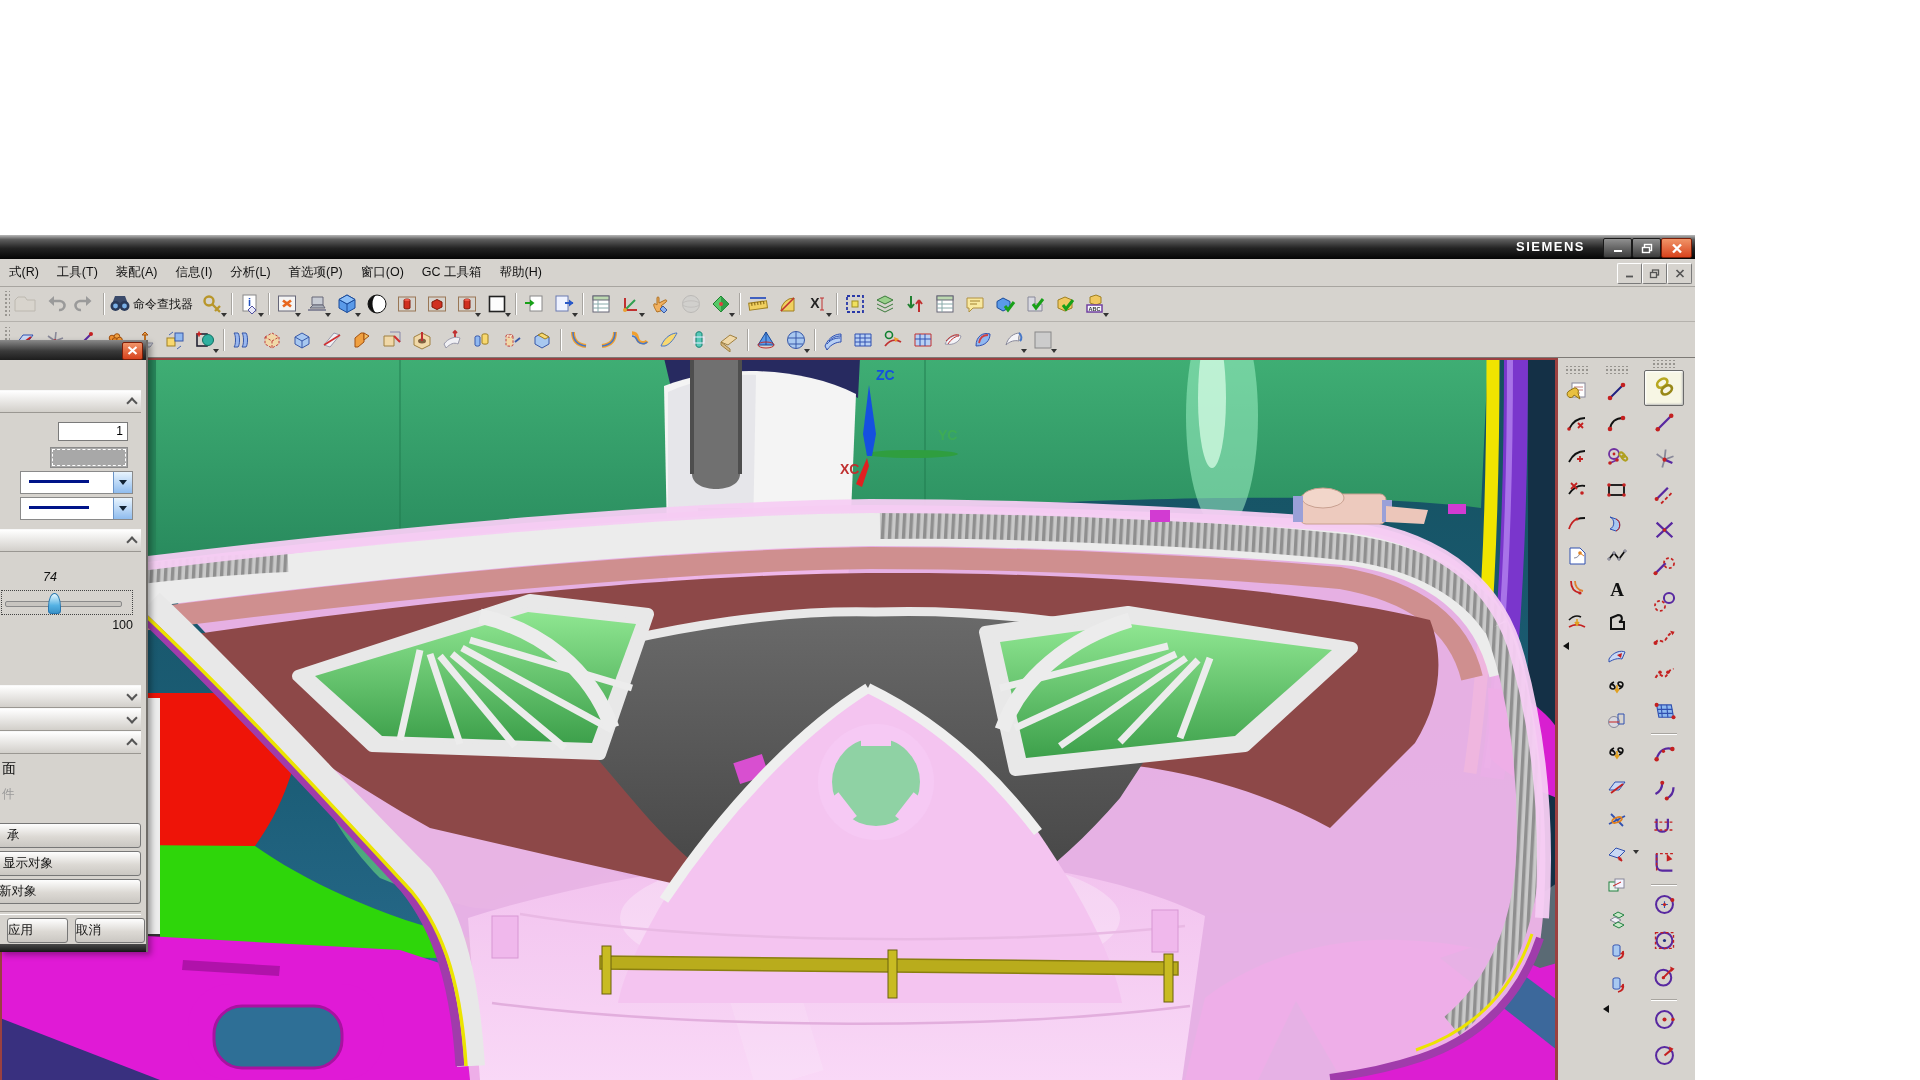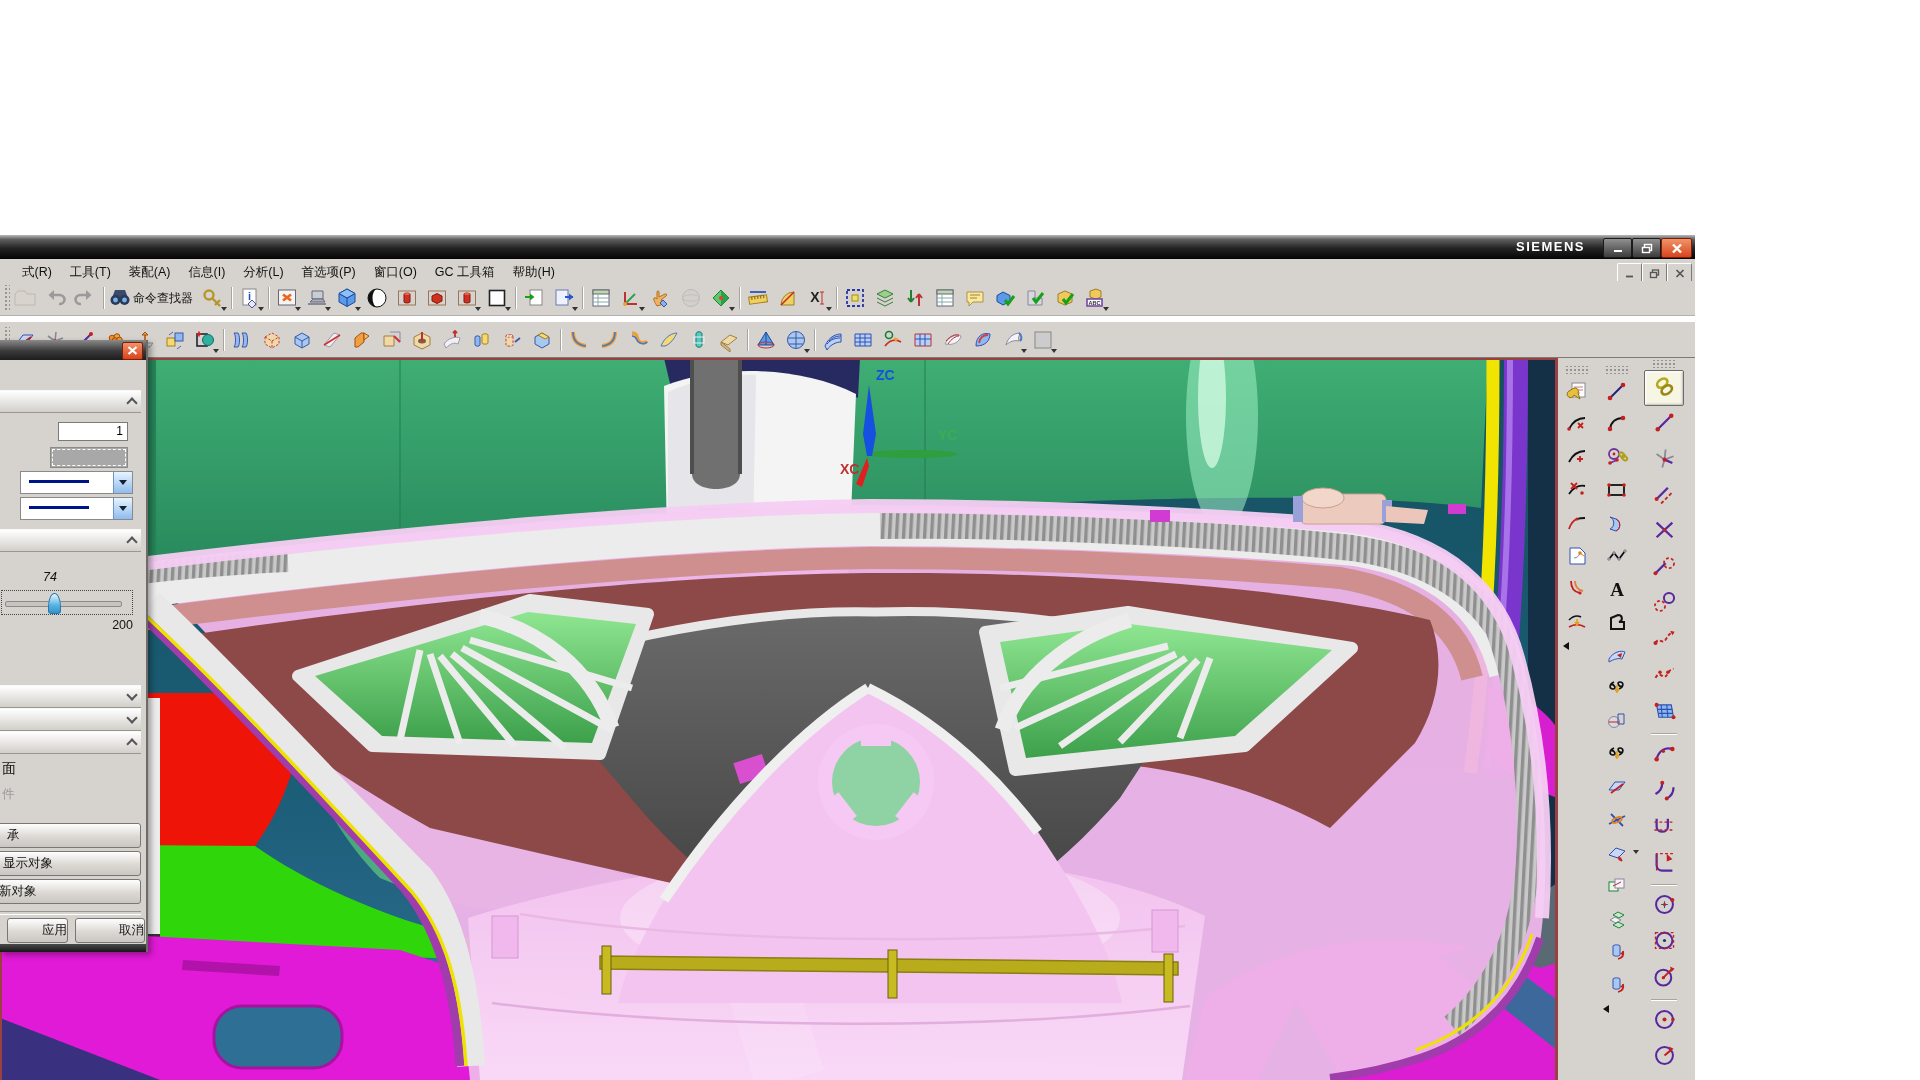--- a/index.html
+++ b/index.html
@@ -6,29 +6,29 @@
   .screen{position:relative;width:1920px;height:1080px;background:#ffffff;overflow:hidden;
           font-family:"Liberation Sans",sans-serif;}
   
   .titlebar{position:absolute;left:0;top:235px;width:1695px;height:24px;
     background:linear-gradient(180deg,#b9b9b9 0%,#5f5f5f 18%,#232323 55%,#050505 100%);}
   .brand{position:absolute;left:1516px;top:4px;color:#fff;font-weight:bold;font-size:13px;letter-spacing:1.5px;}
   .twb{position:absolute;top:3px;width:27px;height:18px;border:1px solid #1a1a1a;border-radius:2px;
     background:linear-gradient(#909090,#3c3c3c);display:flex;align-items:center;justify-content:center;}
   .twb.close{background:linear-gradient(#f09468,#d8431d);border-color:#7c1e08;width:29px;}
   .menubar{position:absolute;left:0;top:259px;width:1695px;height:28px;background:#d6d3ce;
-    border-bottom:1px solid #a8a5a0;display:flex;align-items:center;padding-left:13px;box-sizing:border-box;}
+    border-bottom:1px solid #a8a5a0;display:flex;align-items:center;padding-left:0;box-sizing:border-box;}
   .mitem{font-size:12.5px;color:#111;padding:4px 9px;white-space:nowrap;cursor:default;}
   .mwb{position:absolute;top:4px;width:23px;height:19px;background:#d6d3ce;
     border:1px solid;border-color:#fff #7a7a7a #7a7a7a #fff;border-radius:2px;
     display:flex;align-items:center;justify-content:center;}
   
   .tbar{position:absolute;left:0;width:1695px;background:#d6d3ce;display:flex;align-items:center;
     padding-left:3px;box-sizing:border-box;}
-  .tb1{top:281px;height:35px;border-bottom:1px solid #b5b2ad;}
+  .tb1{top:287px;height:35px;border-bottom:1px solid #b5b2ad;}
   .tb2{top:322px;height:36px;border-bottom:1px solid #7d7a76;}
   .tbtn{width:28px;height:28px;display:flex;align-items:center;justify-content:center;position:relative;
     border:1px solid transparent;border-radius:2px;flex:0 0 auto;}
   .tbtn.dis{opacity:.45;filter:grayscale(.8);}
   .tbtn svg{display:block;}
   .tlabel{font-size:12px;color:#111;padding:0 4px 0 1px;white-space:nowrap;}
   .cmdbtn{display:flex;align-items:center;height:28px;border:1px solid transparent;flex:0 0 auto;}
   .tsep{width:7px;height:26px;position:relative;flex:0 0 auto;}
   .tsep::before{content:"";position:absolute;left:3px;top:2px;bottom:2px;width:1px;background:#a8a5a0;
     box-shadow:1px 0 0 #fff;}
@@ -79,21 +79,21 @@
   .dlabel{position:absolute;font-size:12.5px;color:#111;}
   .dlabel.gray{color:#9a9a9a;}
   .slwrap{position:absolute;left:1px;top:250px;width:132px;height:25px;border:1px dotted #444;box-sizing:border-box;}
   .groove{position:absolute;left:3px;right:10px;top:10px;height:4px;background:#c8c5c0;
     border:1px solid #8a8a8a;border-radius:2px;}
   .thumb{position:absolute;left:46px;top:2px;width:11px;height:19px;
     background:linear-gradient(#e8f8ff,#55b2e4 60%,#3a92c8);border:1px solid #2878b0;
     border-radius:50% 50% 25% 25% / 65% 65% 15% 15%;}
   .wbtn{position:absolute;background:linear-gradient(#fefefe,#dcd9d4 55%,#cac7c2);border:1px solid #777;
     border-radius:3px;font-size:12.5px;color:#111;display:flex;align-items:center;box-sizing:border-box;overflow:hidden;}
-  .wbtn.center{justify-content:flex-end;}
+  .wbtn.center{justify-content:flex-start;}
   .dhr{position:absolute;left:0;width:141px;height:2px;border-top:1px solid #9a9792;border-bottom:1px solid #fff;}
   .dfoot{position:absolute;left:0;bottom:0;width:100%;height:8px;background:linear-gradient(#4a4a4a,#161616);}
 </style>
 </head>
 <body>
 <div class="screen">
 
 <div class="titlebar">
   <span class="brand">SIEMENS</span>
   <div class="twb" style="left:1603px;">
@@ -1300,21 +1300,21 @@
 
   <div class="gbar" style="top:189px;">
         <span class="chev"></span>
       </div>
 
   <div class="dlabel" style="left:30px;top:230px;width:40px;text-align:center;font-style:italic;">74</div>
   <div class="slwrap">
     <div class="groove"></div>
     <div class="thumb"></div>
   </div>
-  <div class="dlabel" style="left:85px;top:278px;width:48px;text-align:right;">200</div>
+  <div class="dlabel" style="left:85px;top:278px;width:48px;text-align:right;">100</div>
 
   <div class="gbar" style="top:345px;">
         <span class="chev down"></span>
       </div>
   <div class="gbar" style="top:368px;">
         <span class="chev down"></span>
       </div>
   <div class="gbar" style="top:391px;">
         <span class="chev"></span>
       </div>

